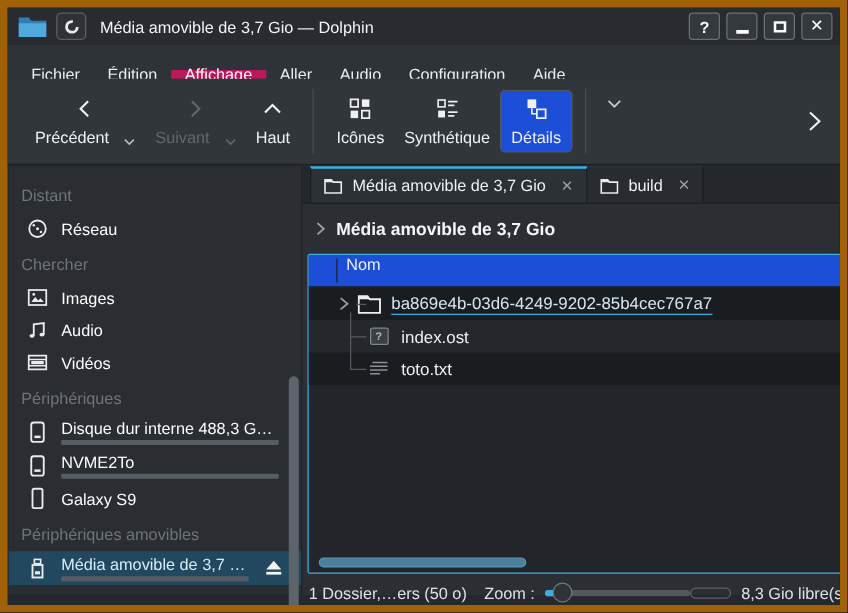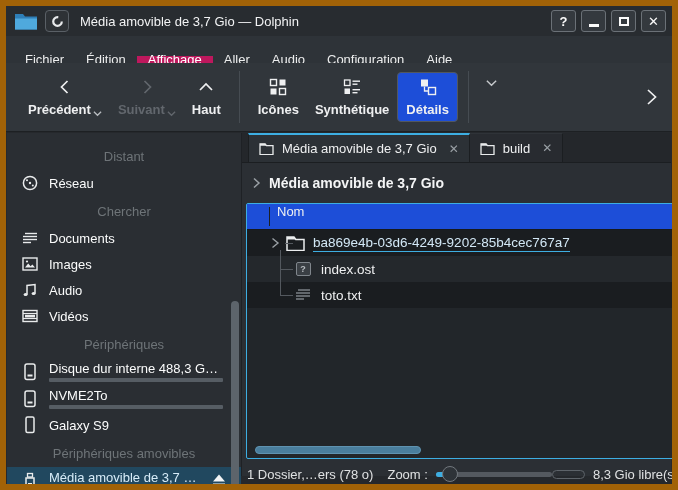--- a/index.html
+++ b/index.html
@@ -18,35 +18,35 @@
   .glyph-max { width:10px; height:9px; border:2px solid #fbfbfb; }
 
   
   .menubar { height:27px; background:#2e3338; display:flex; align-items:stretch; padding-left:8px; }
   .menu-item { display:flex; align-items:center; padding:0 11px; font-size:13px; color:#eceded;margin-top:20px; }
   .menu-item.active { background:#be185d; color:#ffffff; }
 
   
   .toolbar { height:69px; background:#31363b; border-bottom:1px solid #1d2023; display:flex; align-items:center; padding:0 8px; position:relative; }
   .tbtn { display:flex; flex-direction:column; align-items:center; justify-content:center; gap:6px; padding:4px 8px; position:relative; }
-  .tbtn .lbl-row { display:flex; align-items:center; gap:2px;font-weight:bold; }
+  .tbtn .lbl-row { display:flex; align-items:center; gap:12px; }
   .tbtn .lbl { font-size:13px; color:#eff0f1; line-height:14px; }
   .tbtn.disabled .lbl, .tbtn.disabled svg { color:#62676d; }
   .tbtn.pressed { background:#1d4ed8; border:1px solid #52585e; border-radius:4px; }
   .drop-chev { margin-top:7px; }
   .tb-sep { width:1px; height:52px; background:#464c52; margin:0 10px; }
   .sort-chev { align-self:flex-start; margin:16px 0 0 6px; }
   .tb-spacer { flex:1; }
   .overflow-chev { margin-right:6px; }
 
   
   .body { position:absolute; top:127px; left:1px; right:1px; bottom:8px; display:flex; }
 
   
-  .sidebar { width:235px; background:#2a2e33; border-right:1px solid #1e2125; position:relative; padding-top:8px; flex:0 0 auto;text-align:center; }
+  .sidebar { width:235px; background:#2a2e33; border-right:1px solid #1e2125; position:relative; padding-top:8px; flex:0 0 auto; }
   .sb-header { font-size:13px; color:#6e7478; padding:8px 10px 6px 10px; }
   .sb-item { display:flex; align-items:center; gap:9px; padding:3px 8px 3px 13px; min-height:26px; position:relative; }
   .sb-item .sb-ico { width:20px; height:20px; flex:0 0 auto; color:#e9ebec; display:flex; align-items:center; justify-content:center; }
   .sb-item .sb-lbl { font-size:13px; color:#fbfcfc; white-space:nowrap; overflow:hidden; }
   .sb-item.selected { background:#21485f; }
   .sb-item.selected .sb-lbl { color:#d7ecf8; }
   .sb-device { display:flex; flex-direction:column; align-items:flex-start; justify-content:center; }
   .usage-bar { height:4px; width:174px; background:#565d64; border-radius:1px; margin-top:2px; overflow:hidden; }
   .usage-bar.narrow { width:150px; }
   .usage-fill { height:100%; background:#3daee2; }
@@ -228,31 +228,20 @@
               <circle cx="9" cy="9" r="6.6" fill="none" stroke="#e9ebec" stroke-width="1.5"></circle>
               <circle cx="9" cy="9" r="1.2" fill="#e9ebec"></circle>
               <circle cx="6" cy="6.2" r="1" fill="#e9ebec"></circle>
               <circle cx="11.8" cy="11.6" r="1" fill="#e9ebec"></circle>
             </svg>
         </span>
         <span class="sb-lbl">Réseau</span>
       </div>
 
       <div class="sb-header">Chercher</div>
-      <div class="sb-item">
-        <span class="sb-ico">
-          <svg width="18" height="18" viewBox="0 0 18 18">
-              <line x1="4" y1="4.5" x2="16" y2="4.5" stroke="#e9ebec" stroke-width="1.4"></line>
-              <line x1="2" y1="7.5" x2="16" y2="7.5" stroke="#e9ebec" stroke-width="1.4"></line>
-              <line x1="2" y1="10.5" x2="16" y2="10.5" stroke="#e9ebec" stroke-width="1.4"></line>
-              <line x1="2" y1="13.5" x2="10" y2="13.5" stroke="#e9ebec" stroke-width="1.4"></line>
-            </svg>
-        </span>
-        <span class="sb-lbl">Documents</span>
-      </div>
       <div class="sb-item">
         <span class="sb-ico">
           <svg width="18" height="18" viewBox="0 0 18 18">
               <rect x="2" y="3" width="14" height="12" fill="none" stroke="#e9ebec" stroke-width="1.4"></rect>
               <path d="M4 12.5 l3.2-4 2.4 2.8 1.8-1.8 2.6 3z" fill="#e9ebec"></path>
               <circle cx="6" cy="6.5" r="1.1" fill="#e9ebec"></circle>
             </svg>
         </span>
         <span class="sb-lbl">Images</span>
       </div>
@@ -403,21 +392,21 @@
 
           <div class="treeline" style="left:33px; top:20px; width:1px; height:46px;"></div>
           <div class="treeline" style="left:38px; top:13px; width:8px; height:1px;"></div>
           <div class="treeline" style="left:33px; top:39px; width:13px; height:1px;"></div>
           <div class="treeline" style="left:33px; top:65px; width:13px; height:1px;"></div>
         </div>
         <div class="hscrollbar"></div>
       </div>
 
       <div class="statusbar">
-        <span class="st-summary">1 Dossier,…ers (78 o)</span>
+        <span class="st-summary">1 Dossier,…ers (50 o)</span>
         <span class="st-zoom-lbl">Zoom :</span>
         <span class="slider">
           <span class="track"></span>
           <span class="fill"></span>
           <span class="handle"></span>
         </span>
         <span class="free-capsule"></span>
         <span class="st-free">8,3 Gio libre(s)</span>
       </div>
 

